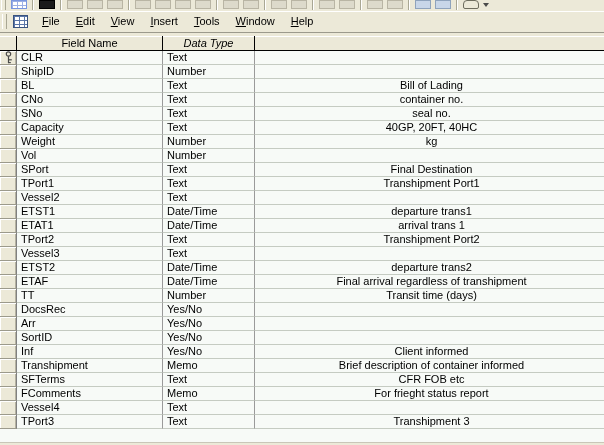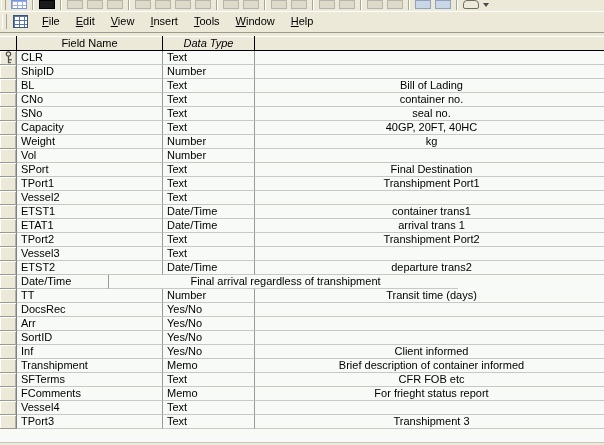--- a/index.html
+++ b/index.html
@@ -201,21 +201,21 @@
       <div class="grid-row">
         <div class="cell selector"></div>
         <div class="cell fname"><span>Vessel2</span></div>
         <div class="cell dtype">Text</div>
         <div class="cell descr"></div>
       </div>
       <div class="grid-row">
         <div class="cell selector"></div>
         <div class="cell fname"><span>ETST1</span></div>
         <div class="cell dtype">Date/Time</div>
-        <div class="cell descr">container trans1</div>
+        <div class="cell descr">departure trans1</div>
       </div>
       <div class="grid-row">
         <div class="cell selector"></div>
         <div class="cell fname"><span>ETAT1</span></div>
         <div class="cell dtype">Date/Time</div>
         <div class="cell descr">arrival trans 1</div>
       </div>
       <div class="grid-row">
         <div class="cell selector"></div>
         <div class="cell fname"><span>TPort2</span></div>
@@ -229,20 +229,21 @@
         <div class="cell descr"></div>
       </div>
       <div class="grid-row">
         <div class="cell selector"></div>
         <div class="cell fname"><span>ETST2</span></div>
         <div class="cell dtype">Date/Time</div>
         <div class="cell descr">departure trans2</div>
       </div>
       <div class="grid-row">
         <div class="cell selector"></div>
+        <div class="cell fname"><span>ETAF</span></div>
         <div class="cell dtype">Date/Time</div>
         <div class="cell descr">Final arrival regardless of transhipment</div>
       </div>
       <div class="grid-row">
         <div class="cell selector"></div>
         <div class="cell fname"><span>TT</span></div>
         <div class="cell dtype">Number</div>
         <div class="cell descr">Transit time (days)</div>
       </div>
       <div class="grid-row">

